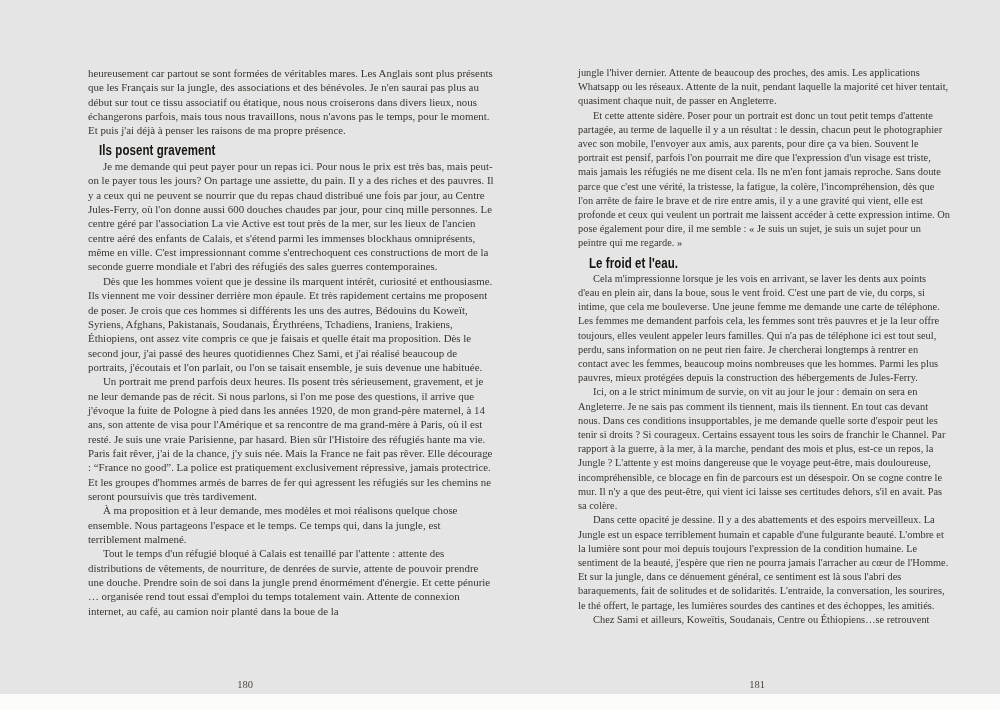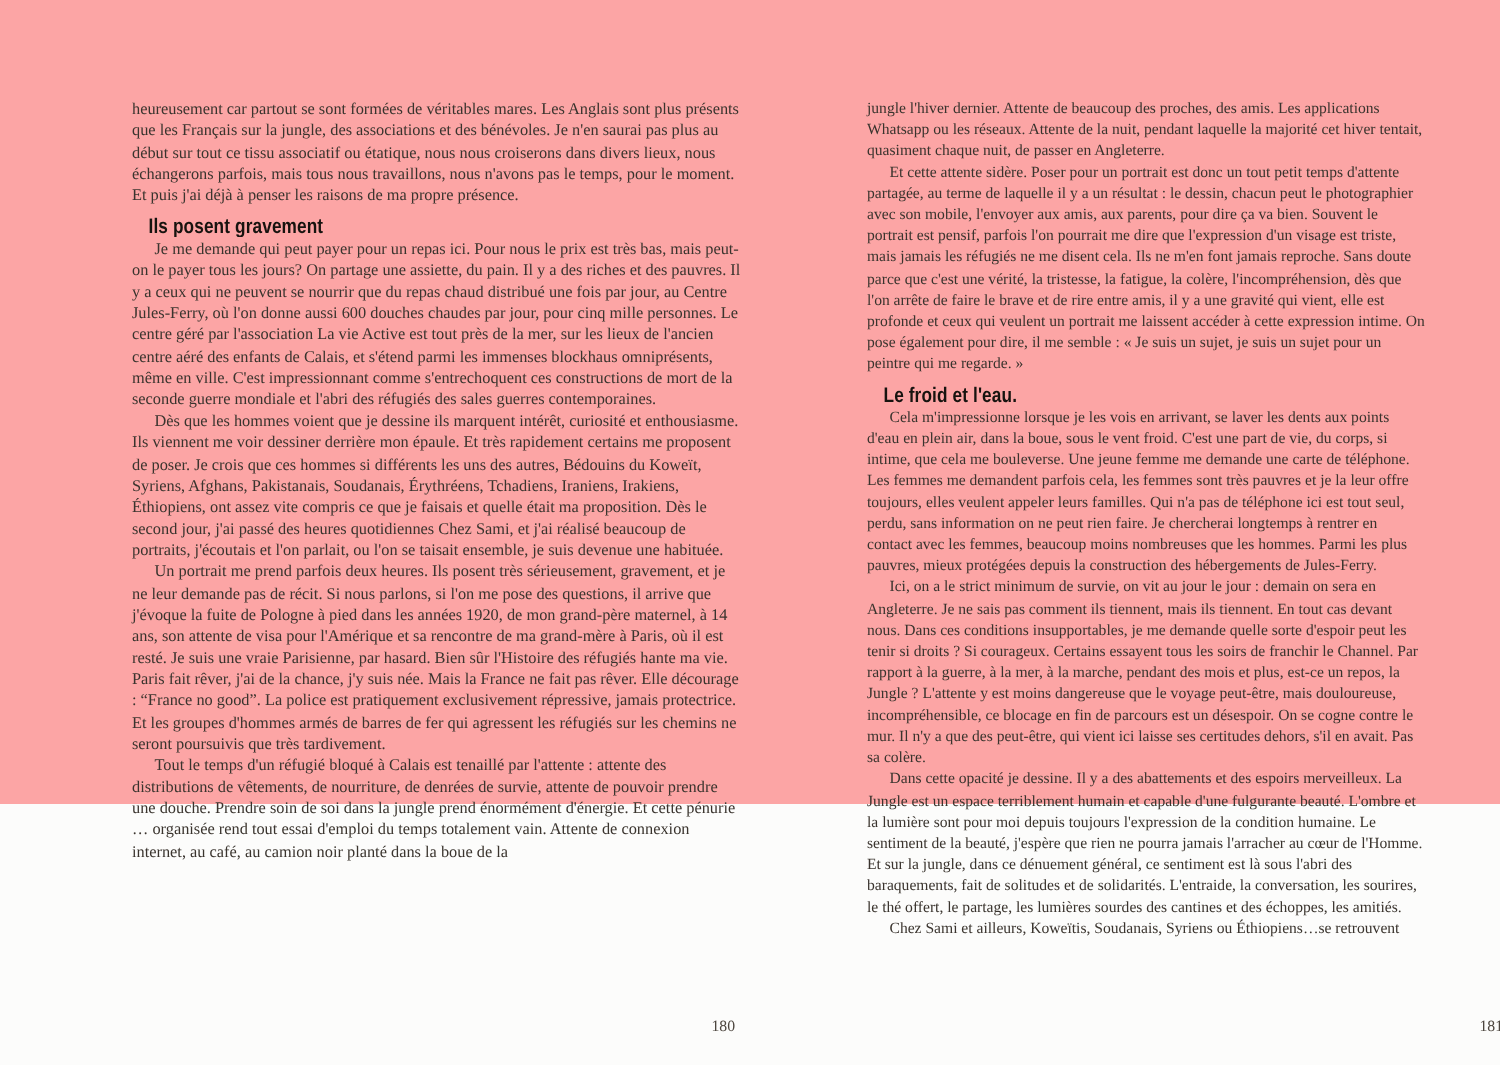--- a/index.html
+++ b/index.html
@@ -3,65 +3,66 @@
 <meta charset="utf-8">
 <style>
   html,body{margin:0;padding:0}
   body{
     width:1000px;height:710px;overflow:hidden;
     background:#fcfcfb;
     font-family:"Liberation Serif","DejaVu Serif",serif;
     color:#3a342e;
     -webkit-font-smoothing:antialiased;
   }
-  .spread{position:relative;width:1000px;height:536px;background:#fca5a5}
+  .spread{position:relative;width:1000px;height:694px;background:#e5e5e5}
   .column{position:absolute;top:66px;text-align:left}
   .col-left{left:88px;width:406px;font-size:10.9px;line-height:14.35px}
   .col-right{left:578px;width:372px;font-size:10.4px;line-height:14.2px}
   p.para{margin:0;text-indent:15px}
   p.noindent{text-indent:0}
   .heading{
     font-family:"Liberation Sans","DejaVu Sans",sans-serif;
     font-weight:bold;
     font-size:14px;
     color:#17130f;
     margin:5px 0 2px 11px;
     letter-spacing:0.1px;
     transform:scaleX(0.82);
     transform-origin:0 50%;
     white-space:nowrap;
   }
   .folio{
-    position:absolute;top:679px;width:490px;text-align:right;
+    position:absolute;top:679px;width:490px;text-align:center;
     font-size:10.5px;color:#4d463f;line-height:12px;
   }
   .folio-left{left:0}
   .folio-right{left:512px}
 </style>
 </head>
 <body>
 
 <div class="spread">
 
   <div class="column col-left">
       <p class="para noindent">heureusement car partout se sont formées de véritables mares. Les Anglais sont plus présents que les Français sur la jungle, des associations et des bénévoles. Je n'en saurai pas plus au début sur tout ce tissu associatif ou étatique, nous nous croiserons dans divers lieux, nous échangerons parfois, mais tous nous travaillons, nous n'avons pas le temps, pour le moment. Et puis j'ai déjà à penser les raisons de ma propre présence.</p>
       <div class="heading">Ils posent gravement</div>
       <p class="para">Je me demande qui peut payer pour un repas ici. Pour nous le prix est très bas, mais peut-on le payer tous les jours? On partage une assiette, du pain. Il y a des riches et des pauvres. Il y a ceux qui ne peuvent se nourrir que du repas chaud distribué une fois par jour, au Centre Jules-Ferry, où l'on donne aussi 600 douches chaudes par jour, pour cinq mille personnes. Le centre géré par l'association La vie Active est tout près de la mer, sur les lieux de l'ancien centre aéré des enfants de Calais, et s'étend parmi les immenses blockhaus omniprésents, même en ville. C'est impressionnant comme s'entrechoquent ces constructions de mort de la seconde guerre mondiale et l'abri des réfugiés des sales guerres contemporaines.</p>
       <p class="para">Dès que les hommes voient que je dessine ils marquent intérêt, curiosité et enthousiasme. Ils viennent me voir dessiner derrière mon épaule. Et très rapidement certains me proposent de poser. Je crois que ces hommes si différents les uns des autres, Bédouins du Koweït, Syriens, Afghans, Pakistanais, Soudanais, Érythréens, Tchadiens, Iraniens, Irakiens, Éthiopiens, ont assez vite compris ce que je faisais et quelle était ma proposition. Dès le second jour, j'ai passé des heures quotidiennes Chez Sami, et j'ai réalisé beaucoup de portraits, j'écoutais et l'on parlait, ou l'on se taisait ensemble, je suis devenue une habituée.</p>
       <p class="para">Un portrait me prend parfois deux heures. Ils posent très sérieusement, gravement, et je ne leur demande pas de récit. Si nous parlons, si l'on me pose des questions, il arrive que j'évoque la fuite de Pologne à pied dans les années 1920, de mon grand-père maternel, à 14 ans, son attente de visa pour l'Amérique et sa rencontre de ma grand-mère à Paris, où il est resté. Je suis une vraie Parisienne, par hasard. Bien sûr l'Histoire des réfugiés hante ma vie. Paris fait rêver, j'ai de la chance, j'y suis née. Mais la France ne fait pas rêver. Elle décourage : “France no good”. La police est pratiquement exclusivement répressive, jamais protectrice. Et les groupes d'hommes armés de barres de fer qui agressent les réfugiés sur les chemins ne seront poursuivis que très tardivement.</p>
+      <p class="para">À ma proposition et à leur demande, mes modèles et moi réalisons quelque chose ensemble. Nous partageons l'espace et le temps. Ce temps qui, dans la jungle, est terriblement malmené.</p>
       <p class="para">Tout le temps d'un réfugié bloqué à Calais est tenaillé par l'attente : attente des distributions de vêtements, de nourriture, de denrées de survie, attente de pouvoir prendre une douche. Prendre soin de soi dans la jungle prend énormément d'énergie. Et cette pénurie … organisée rend tout essai d'emploi du temps totalement vain. Attente de connexion internet, au café, au camion noir planté dans la boue de la</p>
     </div>
 
   <div class="column col-right">
       <p class="para noindent">jungle l'hiver dernier. Attente de beaucoup des proches, des amis. Les applications Whatsapp ou les réseaux. Attente de la nuit, pendant laquelle la majorité cet hiver tentait, quasiment chaque nuit, de passer en Angleterre.</p>
       <p class="para">Et cette attente sidère. Poser pour un portrait est donc un tout petit temps d'attente partagée, au terme de laquelle il y a un résultat : le dessin, chacun peut le photographier avec son mobile, l'envoyer aux amis, aux parents, pour dire ça va bien. Souvent le portrait est pensif, parfois l'on pourrait me dire que l'expression d'un visage est triste, mais jamais les réfugiés ne me disent cela. Ils ne m'en font jamais reproche. Sans doute parce que c'est une vérité, la tristesse, la fatigue, la colère, l'incompréhension, dès que l'on arrête de faire le brave et de rire entre amis, il y a une gravité qui vient, elle est profonde et ceux qui veulent un portrait me laissent accéder à cette expression intime. On pose également pour dire, il me semble : « Je suis un sujet, je suis un sujet pour un peintre qui me regarde. »</p>
       <div class="heading">Le froid et l'eau.</div>
       <p class="para">Cela m'impressionne lorsque je les vois en arrivant, se laver les dents aux points d'eau en plein air, dans la boue, sous le vent froid. C'est une part de vie, du corps, si intime, que cela me bouleverse. Une jeune femme me demande une carte de téléphone. Les femmes me demandent parfois cela, les femmes sont très pauvres et je la leur offre toujours, elles veulent appeler leurs familles. Qui n'a pas de téléphone ici est tout seul, perdu, sans information on ne peut rien faire. Je chercherai longtemps à rentrer en contact avec les femmes, beaucoup moins nombreuses que les hommes. Parmi les plus pauvres, mieux protégées depuis la construction des hébergements de Jules-Ferry.</p>
       <p class="para">Ici, on a le strict minimum de survie, on vit au jour le jour : demain on sera en Angleterre. Je ne sais pas comment ils tiennent, mais ils tiennent. En tout cas devant nous. Dans ces conditions insupportables, je me demande quelle sorte d'espoir peut les tenir si droits ? Si courageux. Certains essayent tous les soirs de franchir le Channel. Par rapport à la guerre, à la mer, à la marche, pendant des mois et plus, est-ce un repos, la Jungle ? L'attente y est moins dangereuse que le voyage peut-être, mais douloureuse, incompréhensible, ce blocage en fin de parcours est un désespoir. On se cogne contre le mur. Il n'y a que des peut-être, qui vient ici laisse ses certitudes dehors, s'il en avait. Pas sa colère.</p>
       <p class="para">Dans cette opacité je dessine. Il y a des abattements et des espoirs merveilleux. La Jungle est un espace terriblement humain et capable d'une fulgurante beauté. L'ombre et la lumière sont pour moi depuis toujours l'expression de la condition humaine. Le sentiment de la beauté, j'espère que rien ne pourra jamais l'arracher au cœur de l'Homme. Et sur la jungle, dans ce dénuement général, ce sentiment est là sous l'abri des baraquements, fait de solitudes et de solidarités. L'entraide, la conversation, les sourires, le thé offert, le partage, les lumières sourdes des cantines et des échoppes, les amitiés.</p>
-      <p class="para">Chez Sami et ailleurs, Koweïtis, Soudanais, Syriens ou Éthiopiens…se retrouvent</p>
+      <p class="para">Chez Sami et ailleurs, Koweïtis, Soudanais, Centre ou Éthiopiens…se retrouvent</p>
     </div>
 
   <div class="folio folio-left">180</div>
 
   <div class="folio folio-right">181</div>
 
 </div>
 
 </body></html>

